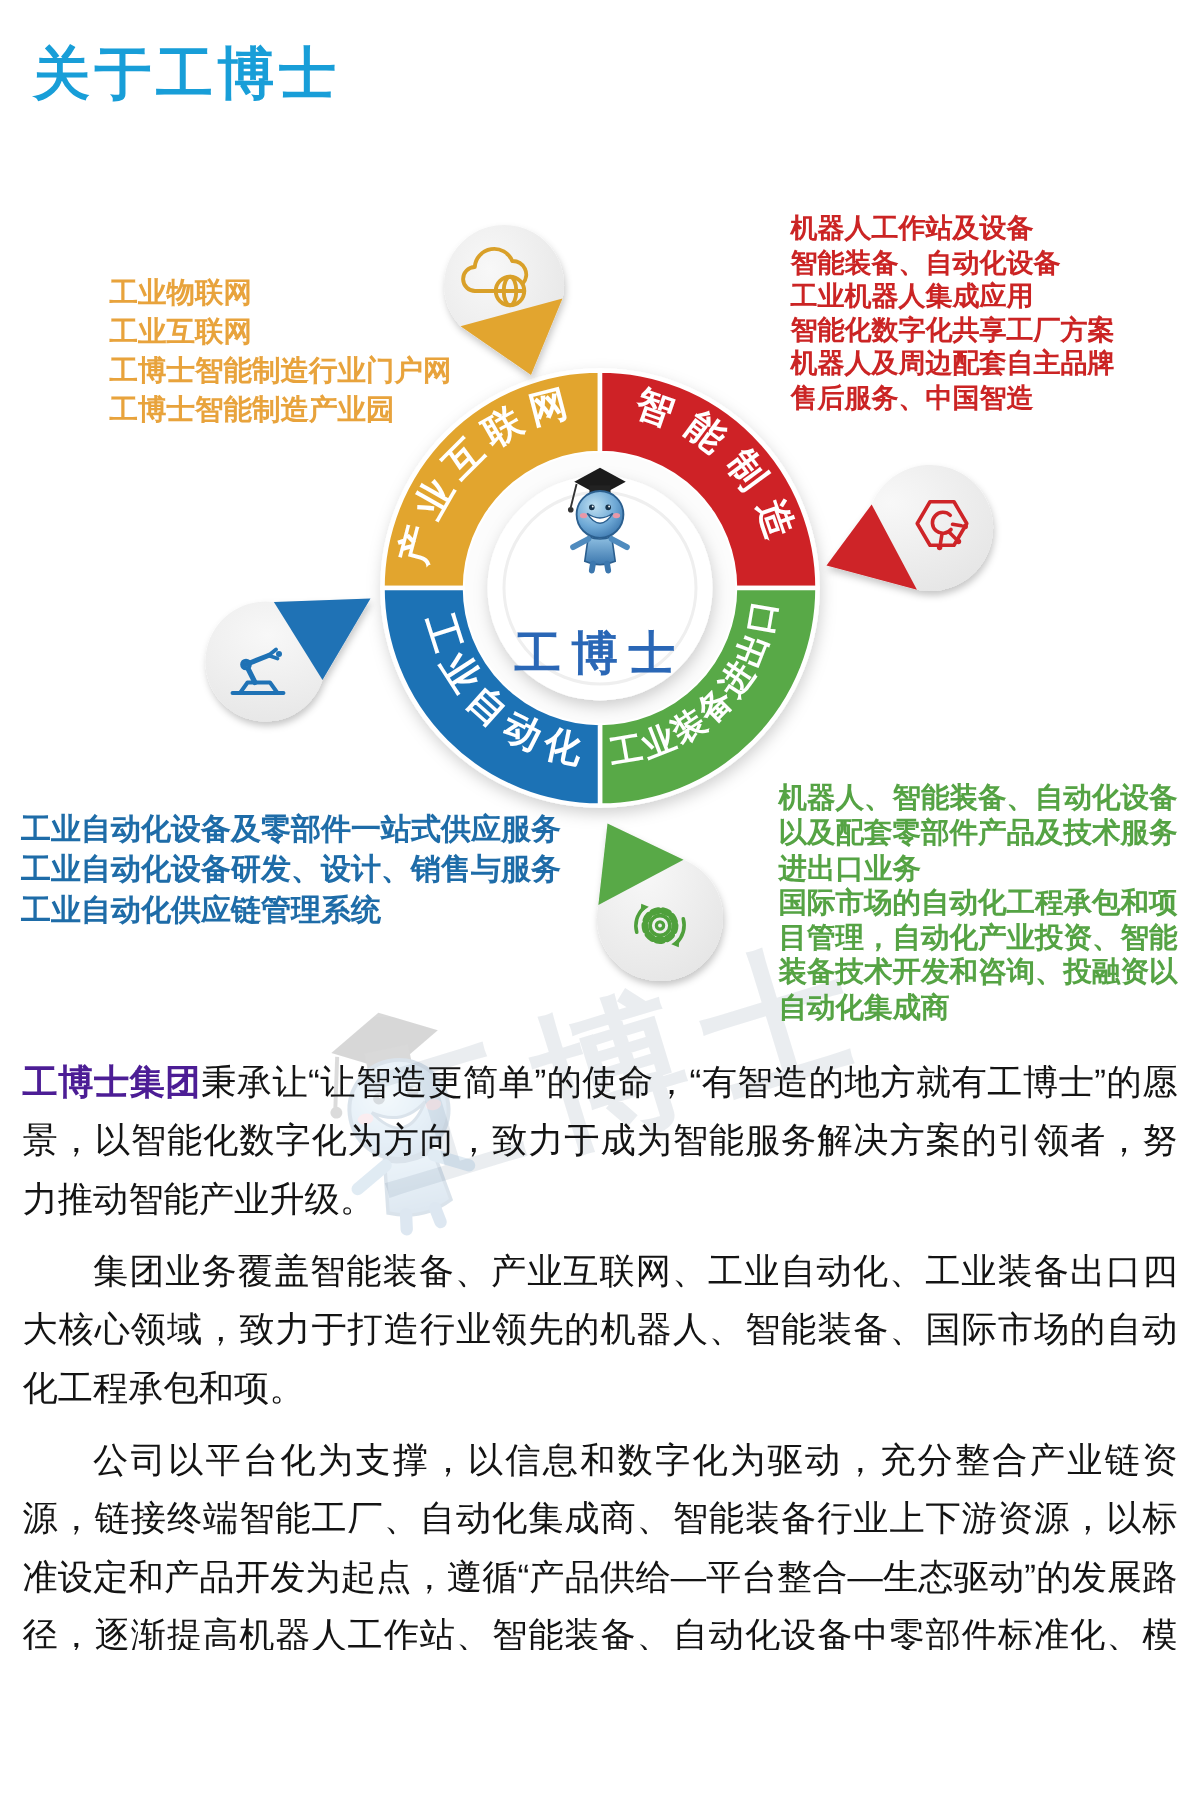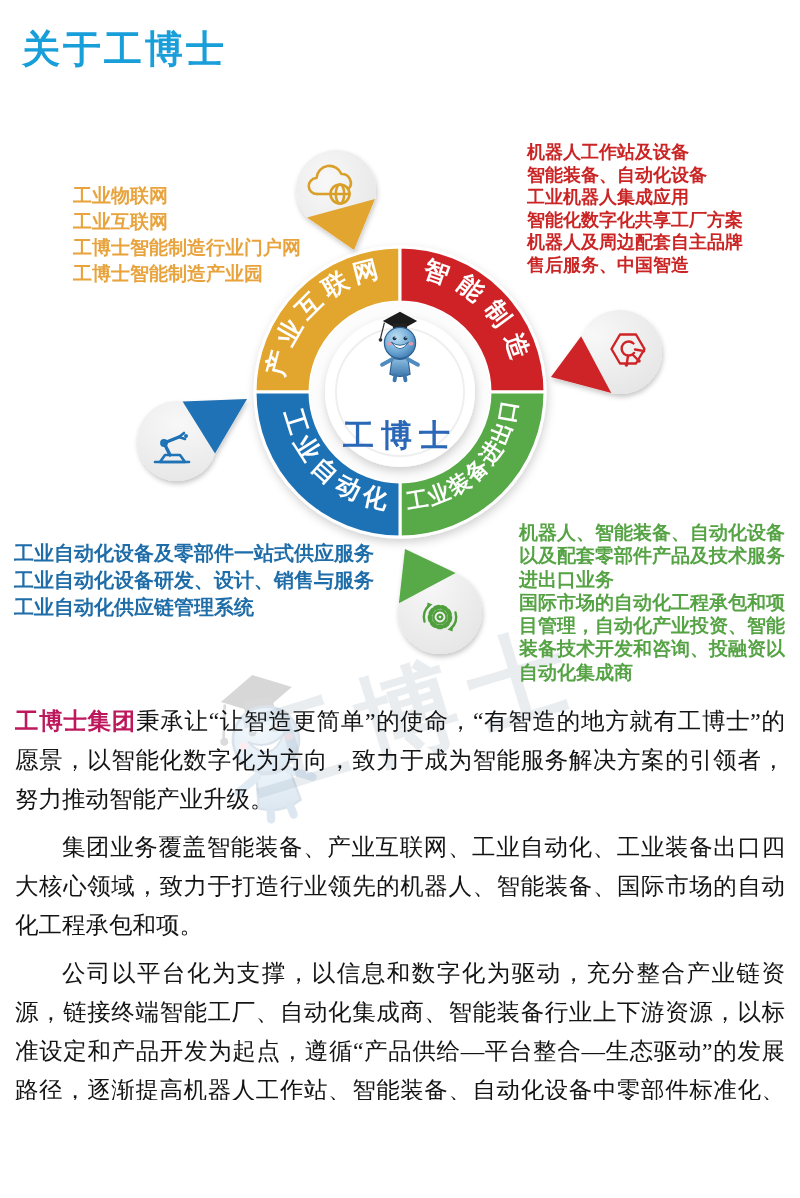--- a/index.html
+++ b/index.html
@@ -1,33 +1,33 @@
 <!DOCTYPE html>
 <html><head>
 <meta charset="utf-8">
 <style>
   html,body{margin:0;padding:0;background:#fff;}
   .page{position:relative;width:800px;height:1100px;background:#fff;overflow:hidden;
-        font-family:Liberation Serif, serif;}
+        font-family:Liberation Sans, sans-serif;}
   .page-title{position:absolute;left:22px;top:24px;margin:0;font-size:38px;font-weight:700;
         letter-spacing:3px;color:#189ED8;z-index:3;}
   .diagram-svg{position:absolute;left:0;top:0;z-index:1;pointer-events:none;}
   
   .notes{position:absolute;z-index:2;font-weight:700;white-space:nowrap;}
   .notes div{margin:0;}
   .notes-yellow{left:73px;top:183px;color:#E8A33C;font-size:19px;line-height:26px;}
   .notes-red{left:527px;top:141px;color:#CB2424;font-size:18px;line-height:22.6px;}
   .notes-blue{left:14px;top:540px;color:#1E6CA8;font-size:20px;line-height:27px;}
   .notes-green{left:519px;top:498px;color:#55A344;font-size:19px;line-height:23.3px;margin-top:23px;}
   
   .body-copy{position:absolute;left:0;top:702px;width:800px;padding:0 15px;box-sizing:border-box;
         z-index:2;color:#141414;font-size:23.5px;line-height:39px;text-align:justify;}
   .body-copy p{margin:0 0 9px 0;}
   .body-copy p.indented{text-indent:2em;}
-  .lead-brand{color:#be185d;font-weight:700;}
+  .lead-brand{color:#4c1d95;font-weight:700;}
 </style>
 </head>
 <body>
 
 <div class="page">
 
   <h1 class="page-title">关于工博士</h1>
 
   <svg class="diagram-svg" width="800" height="1198" viewBox="0 0 800 1198">
     <defs>

